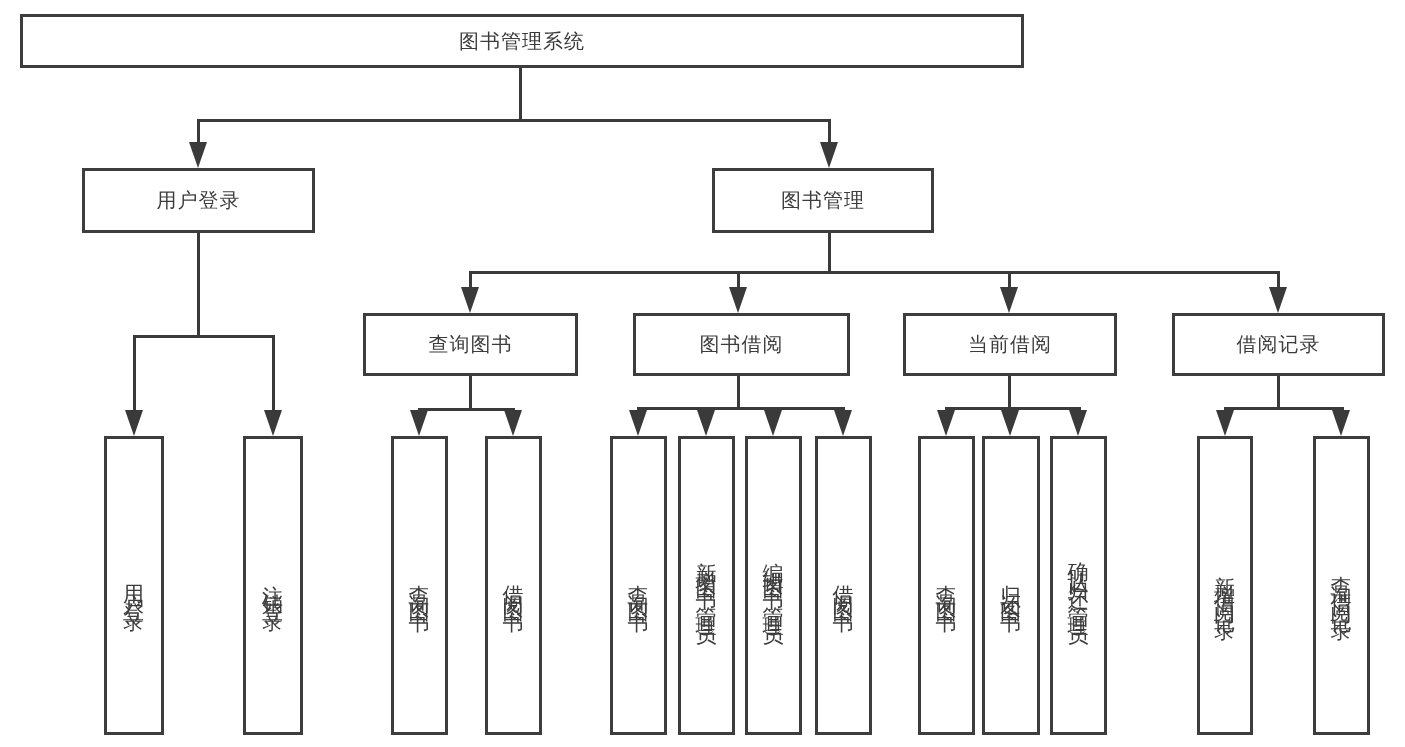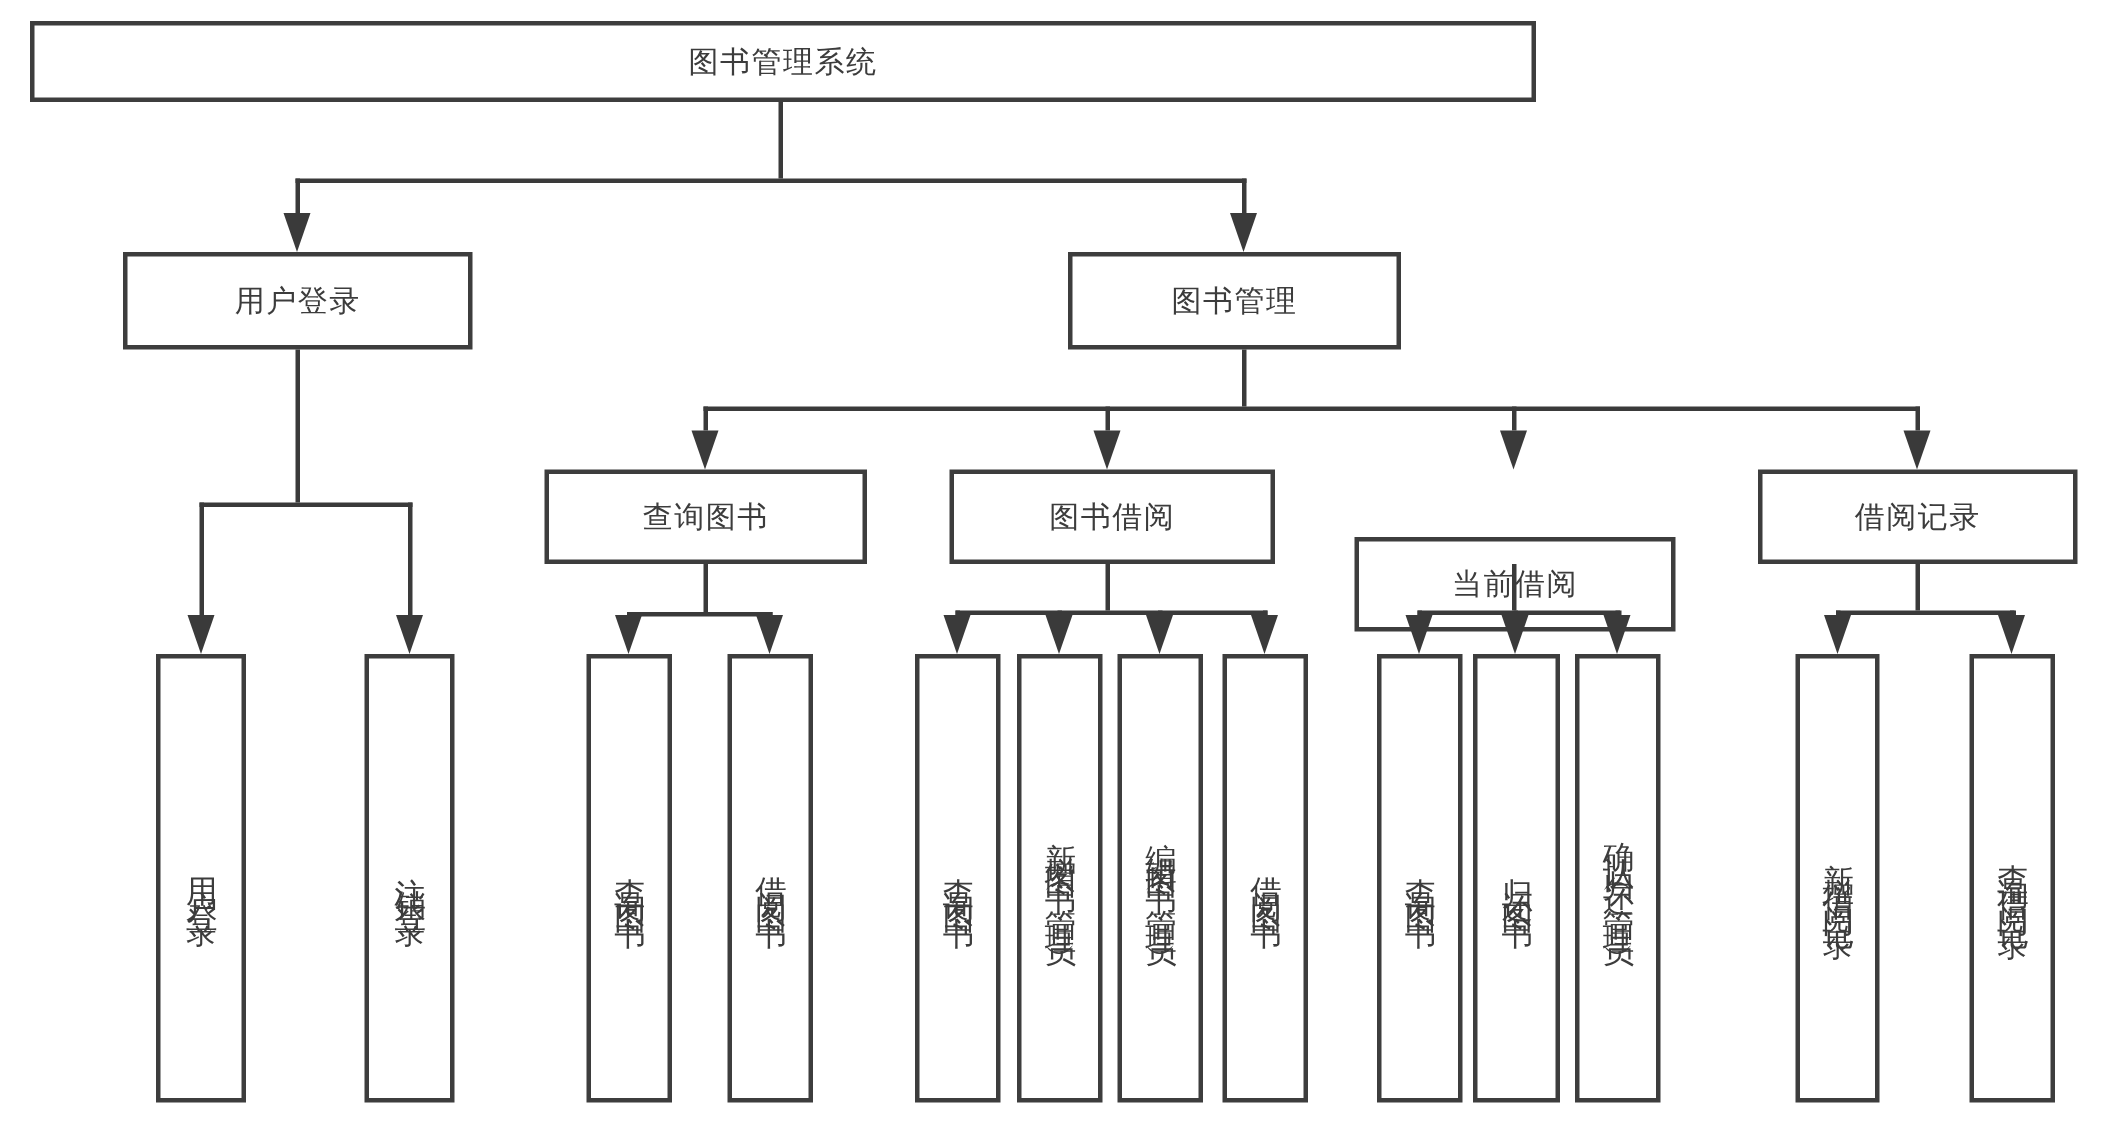--- a/index.html
+++ b/index.html
@@ -94,21 +94,21 @@
   <div class="arrow" style="left:461px; top:287px;"></div>
   <div class="vline" style="left:737px; top:271px; height:16px;"></div>
   <div class="arrow" style="left:729px; top:287px;"></div>
   <div class="vline" style="left:1008px; top:271px; height:16px;"></div>
   <div class="arrow" style="left:1000px; top:287px;"></div>
   <div class="vline" style="left:1277px; top:271px; height:16px;"></div>
   <div class="arrow" style="left:1269px; top:287px;"></div>
 
   <div class="box hbox" style="left:363px; top:313px; width:215px; height:63px;">查询图书</div>
   <div class="box hbox" style="left:633px; top:313px; width:217px; height:63px;">图书借阅</div>
-  <div class="box hbox" style="left:903px; top:313px; width:214px; height:63px;margin-top:45px;">当前借阅</div>
+  <div class="box hbox" style="left:903px; top:313px; width:214px; height:63px;">当前借阅</div>
   <div class="box hbox" style="left:1172px; top:313px; width:213px; height:63px;">借阅记录</div>
 
   <div class="vline" style="left:469px; top:376px; height:32px;"></div>
   <div class="hline" style="left:418px; top:408px; width:97px;"></div>
   <div class="vline" style="left:418px; top:408px; height:2px;"></div>
   <div class="arrow" style="left:410px; top:410px;"></div>
   <div class="vline" style="left:512px; top:408px; height:2px;"></div>
   <div class="arrow" style="left:504px; top:410px;"></div>
 
   <div class="vline" style="left:737px; top:376px; height:31px;"></div>

